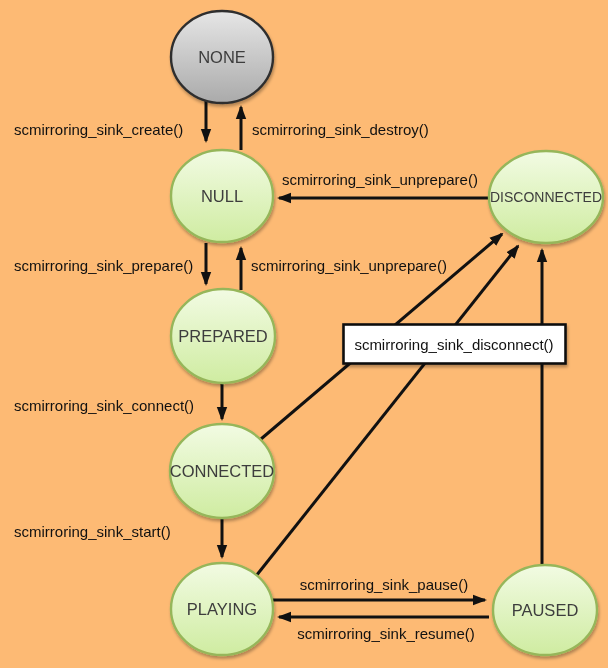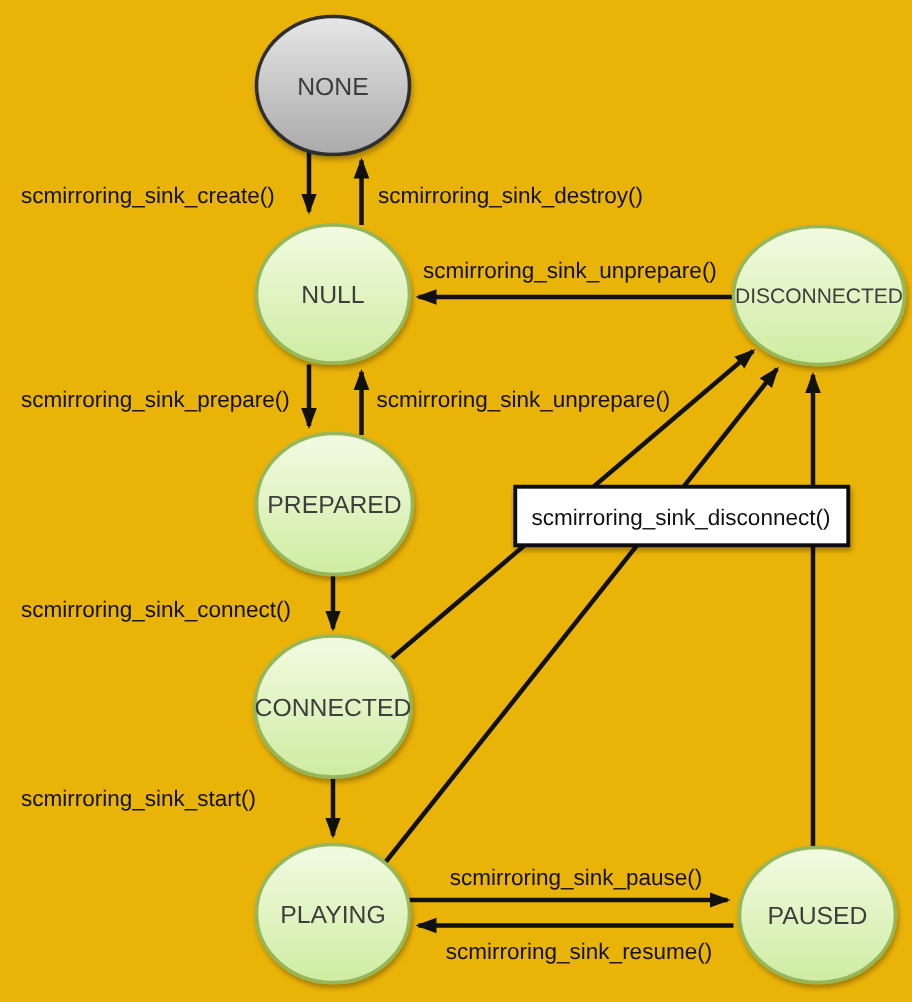--- a/index.html
+++ b/index.html
@@ -4,21 +4,21 @@
 <style>
   html, body {
     margin: 0;
     padding: 0;
     background: #ffffff;
   }
   .stage {
     position: relative;
     width: 608px;
     height: 668px;
-    background: #eab308;
+    background: #fdba74;
     font-family: "Liberation Sans", sans-serif;
     overflow: hidden;
   }
   svg { display: block; }
   .edge {
     fill: none;
     stroke-width: 3;
     stroke-linecap: butt;
   }
   .state-ellipse {

